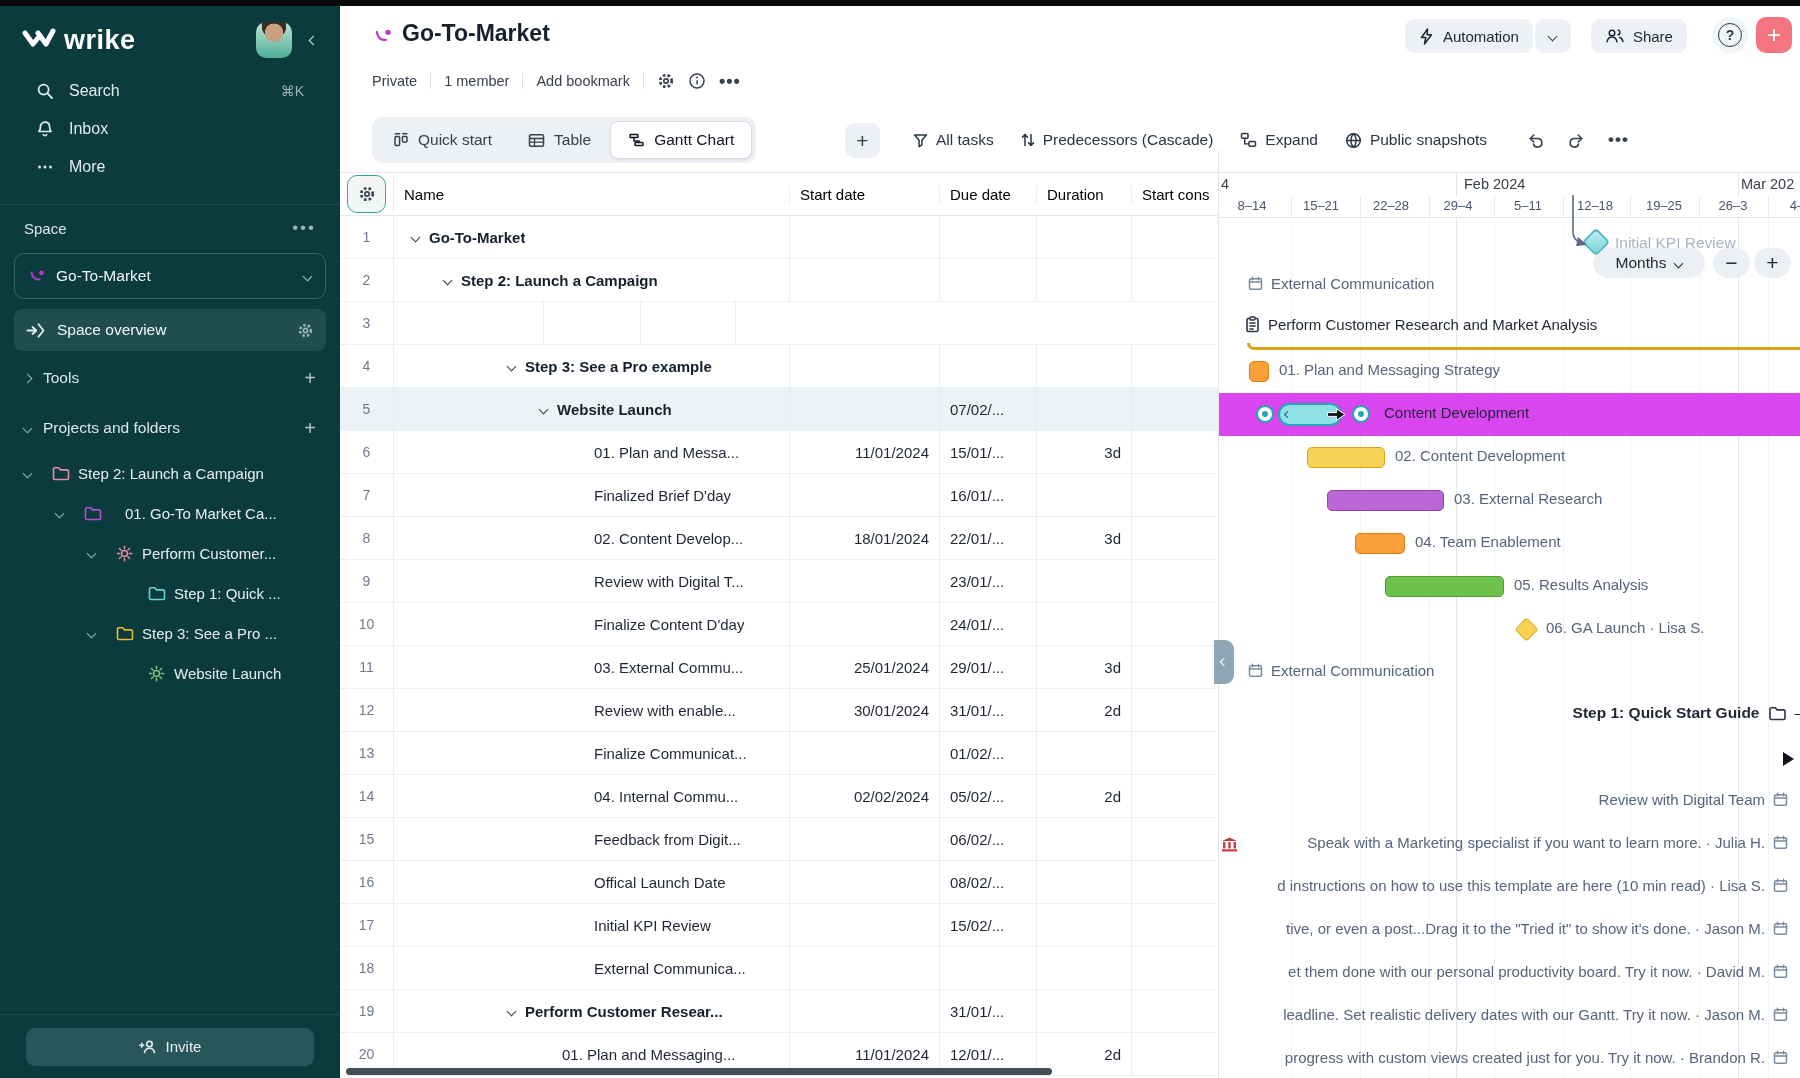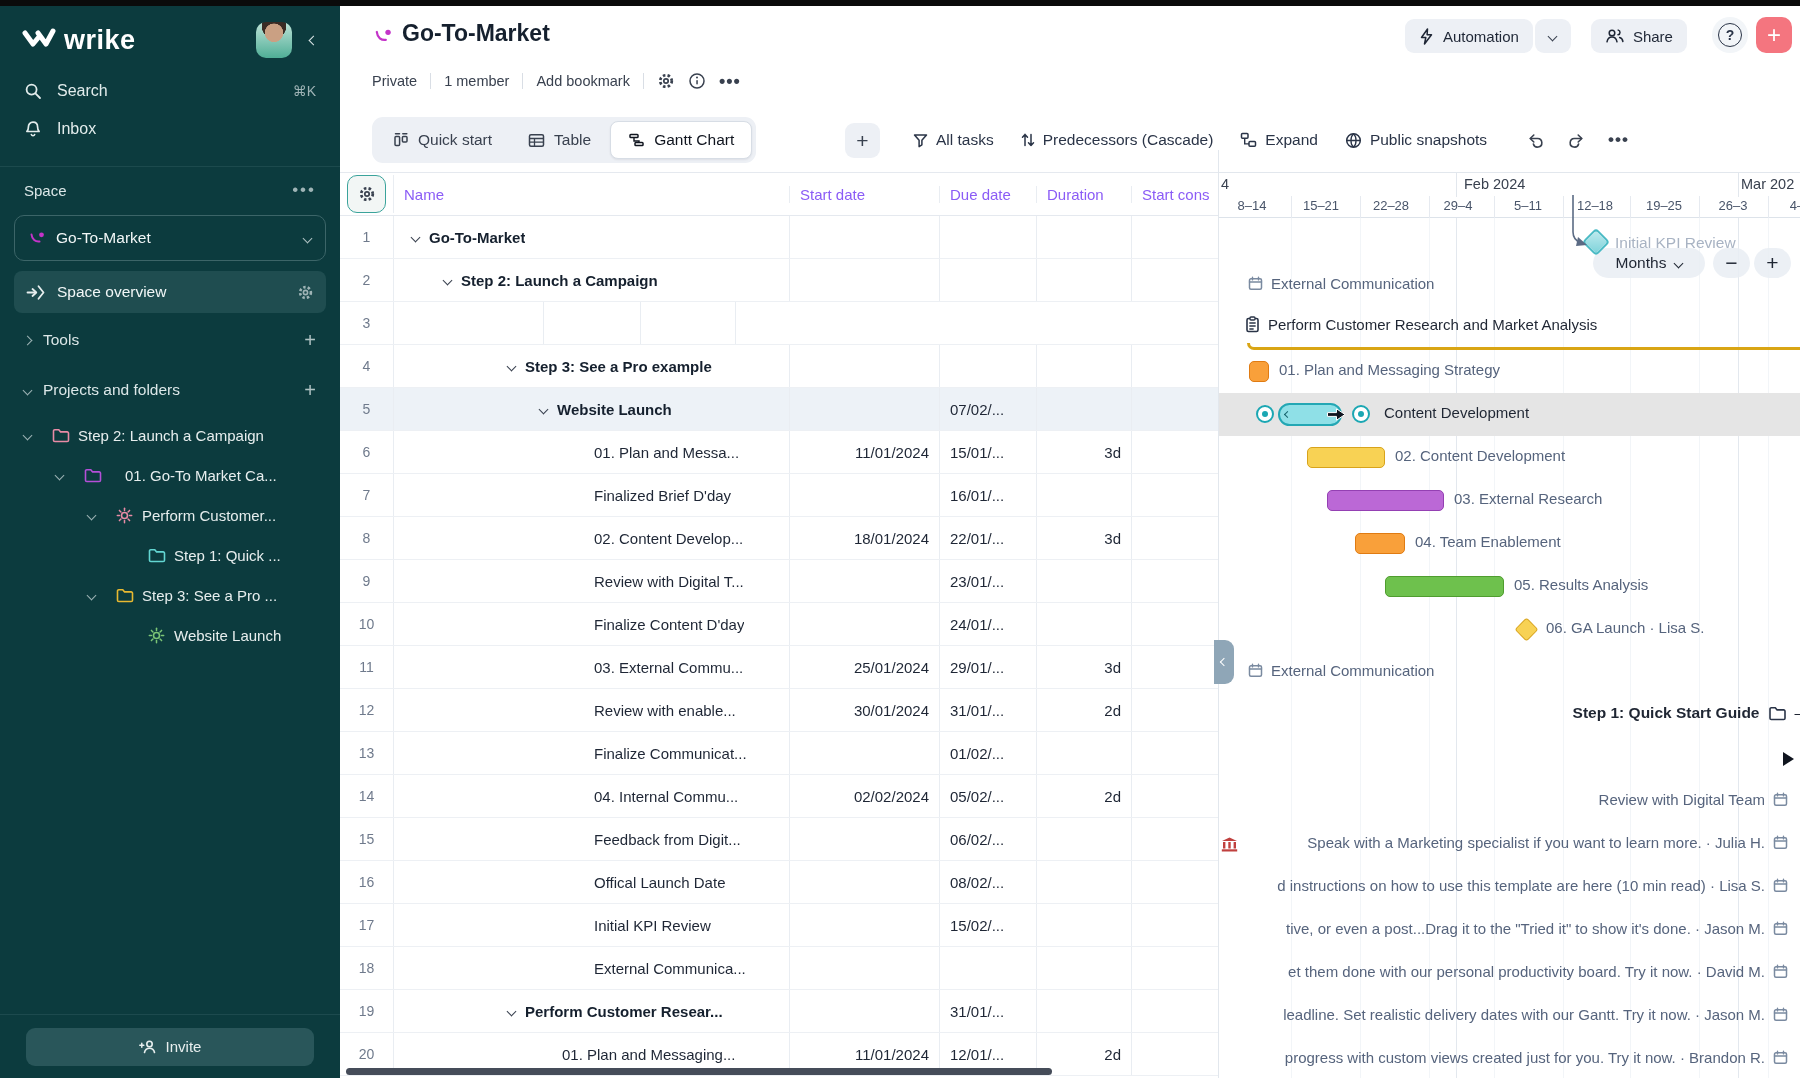--- a/index.html
+++ b/index.html
@@ -12,21 +12,21 @@
   .sb{position:absolute;left:0;top:0;width:340px;height:1078px;background:#0C3B3E;color:#E7EEEE;z-index:40;padding-top:6px}
   .sb-head{display:flex;align-items:center;padding:16px 16px 10px 22px;gap:10px}
   .logo{display:flex;align-items:center;gap:8px}
   .logo-text{font-size:27px;font-weight:700;color:#fff;letter-spacing:.5px}
   .avatar{margin-left:auto;width:36px;height:36px;border-radius:10px;
     background:
       radial-gradient(circle at 50% 30%,#caa083 0 9px,transparent 9.5px),
       radial-gradient(circle at 50% 12%,#3a2b24 0 12px,transparent 12.5px),
       linear-gradient(180deg,#bfe3d8 0%,#4fae96 100%)}
   .sb-collapse{width:22px;height:22px;display:flex;align-items:center;justify-content:center;color:#DCE7E8}
-  .sb-nav{padding:4px 0}
+  .sb-nav{padding:4px 12px}
   .sb-item{display:flex;align-items:center;height:38px;padding:0 24px;gap:15px;font-size:16px;color:#E2ECEC;cursor:pointer}
   .sb-item .short{margin-left:auto;color:#9FB4B6;font-size:14px}
   .sb-div{border-top:1px solid #1C4A4D;margin:14px 0 0 0}
   .space-hdr{display:flex;align-items:center;height:46px;padding:0 24px;font-size:15px;color:#DCE7E8}
   .space-hdr .dots{margin-left:auto;color:#9FB4B6;font-size:17px;letter-spacing:2px}
   .space-select{margin:2px 14px 0;height:46px;border:1px solid #3C6568;border-radius:10px;display:flex;align-items:center;gap:11px;padding:0 14px;font-size:15.5px;color:#F2F7F7}
   .space-select .chv{margin-left:auto;color:#AFC2C3}
   .overview{margin:10px 14px 0;height:42px;background:#1F4D50;border-radius:8px;display:flex;align-items:center;gap:12px;padding:0 12px;font-size:15.5px;color:#F2F7F7}
   .overview .gear{margin-left:auto;color:#9FB4B6}
   .sec-row{display:flex;align-items:center;height:46px;padding:0 24px;gap:12px;font-size:15.5px;color:#DCE7E8;margin-top:4px}
@@ -72,21 +72,21 @@
   .thead{display:flex;height:44px;border-top:1px solid #E5E9EF;border-bottom:1px solid #E5E9EF;font-size:15px;color:#39414F;align-items:center}
   .trow{display:flex;height:43px;border-bottom:1px solid #EDF0F4;font-size:15px;align-items:stretch}
   .trow.sel{background:#EDF2F7}
   .cell{border-right:1px solid #E9EDF2;display:flex;align-items:center;padding:0 10px;overflow:hidden;white-space:nowrap}
   .c-num{width:54px;justify-content:center;color:#6F7A8C;font-size:14px}
   .c-name{width:396px}
   .c-start{width:150px;justify-content:flex-end}
   .c-due{width:97px;justify-content:flex-start}
   .c-dur{width:95px;justify-content:flex-end}
   .c-cons{width:86px;border-right:none}
-  .thead .cell{color:#8b5cf6}
+  .thead .cell{color:#000000}
   .thead .c-start,.thead .c-dur{justify-content:flex-start}
   .gearbtn{width:40px;height:38px;border:1.5px solid #3AA39B;border-radius:10px;background:#F2F6F5;display:flex;align-items:center;justify-content:center;color:#39414F;cursor:pointer}
   .thead .c-num{padding:0 7px}
   .nm{display:flex;align-items:center;gap:10px;white-space:nowrap;overflow:hidden}
   .nm .chv{flex:none;color:#39414F}
   .nm.b{font-weight:700;color:#15202E}
   .hscroll{position:absolute;left:346px;top:1068px;width:706px;height:7px;background:#454C59;border-radius:4px;z-index:45}
 
   
   .gp{position:absolute;left:1218px;top:150px;width:582px;height:928px;border-left:1px solid #E2E7ED;background:#fff;overflow:hidden}
@@ -94,21 +94,21 @@
   .g-mlabel{position:absolute;top:3px;white-space:nowrap}
   .g-mdiv{position:absolute;top:0;width:1px;height:24px;background:#E2E7ED}
   .g-weeks{position:absolute;top:46px;left:0;right:0;height:22px;border-bottom:1px solid #DDE3EA;font-size:13px;color:#49556A}
   .g-wlabel{position:absolute;top:2px;transform:translateX(-50%);white-space:nowrap}
   .g-wdiv{position:absolute;top:0;width:1px;height:22px;background:#E6EAF0}
   .g-body{position:absolute;top:68px;left:0;right:0;bottom:0}
   .gl{position:absolute;top:0;bottom:0;width:1px}
   .gl.week{background:#F2F5F8}
   .gl.month{background:#E3E8EE}
   .grow{position:absolute;left:0;right:0;height:43px}
-  .grow.sel{background:#e5e5e5}
+  .grow.sel{background:#d946ef}
   .gitem{position:absolute;display:flex;align-items:center;gap:8px;white-space:nowrap;font-size:15px;color:#56647D}
   .gitem.dark{color:#1F2633}
   .gbar{position:absolute;top:11px;height:21px;border-radius:5px}
   .gdiamond{position:absolute;width:17px;height:17px;transform:rotate(45deg);border-radius:3px}
   .gbr{position:absolute;left:28px;right:0;top:36px;height:7px;border-bottom:3px solid #D9A514;border-left:3px solid #D9A514;border-bottom-left-radius:7px}
   .hcirc{position:absolute;top:12px;width:18px;height:18px;border:2px solid #1BA7B3;border-radius:50%;background:#fff;display:flex;align-items:center;justify-content:center}
   .hcirc i{width:6px;height:6px;border-radius:50%;background:#1BA7B3}
   .dragpill{position:absolute;top:10px;height:23px;background:#8FE0E7;border:2px solid #23A7B4;border-radius:12px;display:flex;align-items:center;padding:0 5px}
   .scroll-arrow{position:absolute;right:6px;top:15px;width:0;height:0;border-left:11px solid #10151f;border-top:7px solid transparent;border-bottom:7px solid transparent}
   .ghost-text{position:absolute;font-size:15.5px;color:#A8B3C3;white-space:nowrap;z-index:5}
@@ -148,20 +148,30 @@
         <span class="short">⌘K</span>
       </div>
       <div class="sb-item">
         <span>
           <svg width="18" height="19" viewBox="0 0 18 19">
             <path d="M9 2.2 c-2.9 0 -4.6 2 -4.6 4.9 0 3.2 -1.5 4.4 -1.5 4.4 h12.2 s-1.5-1.2-1.5-4.4 C13.6 4.2 11.9 2.2 9 2.2 z" fill="none" stroke="#E2ECEC" stroke-width="1.7" stroke-linejoin="round"></path>
             <path d="M7.3 14.5 a1.8 1.8 0 0 0 3.4 0" fill="none" stroke="#E2ECEC" stroke-width="1.6" stroke-linecap="round"></path>
           </svg>
         </span>
         <span>Inbox</span>
+      </div>
+      <div class="sb-item">
+        <span>
+          <svg width="18" height="18" viewBox="0 0 18 18">
+            <circle cx="3.5" cy="9" r="1.5" fill="#E2ECEC"></circle>
+            <circle cx="9" cy="9" r="1.5" fill="#E2ECEC"></circle>
+            <circle cx="14.5" cy="9" r="1.5" fill="#E2ECEC"></circle>
+          </svg>
+        </span>
+        <span>More</span>
       </div>
     </nav>
   <div class="sb-div"></div>
 
   <div class="space-hdr">
     <span>Space</span>
     <span class="dots">•••</span>
   </div>
 
   <div class="space-select">

